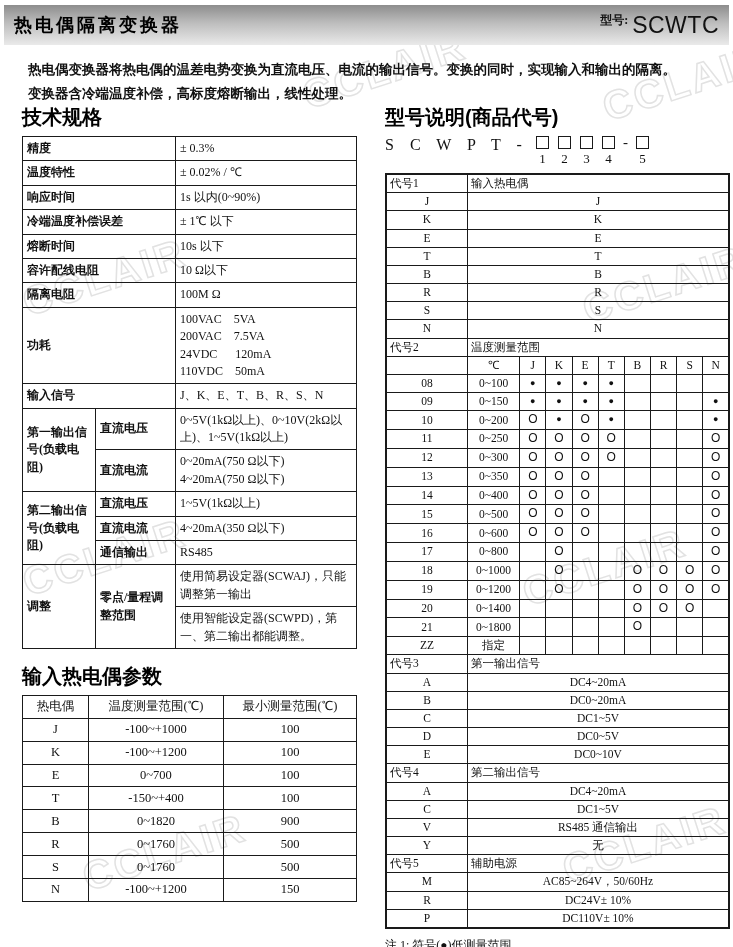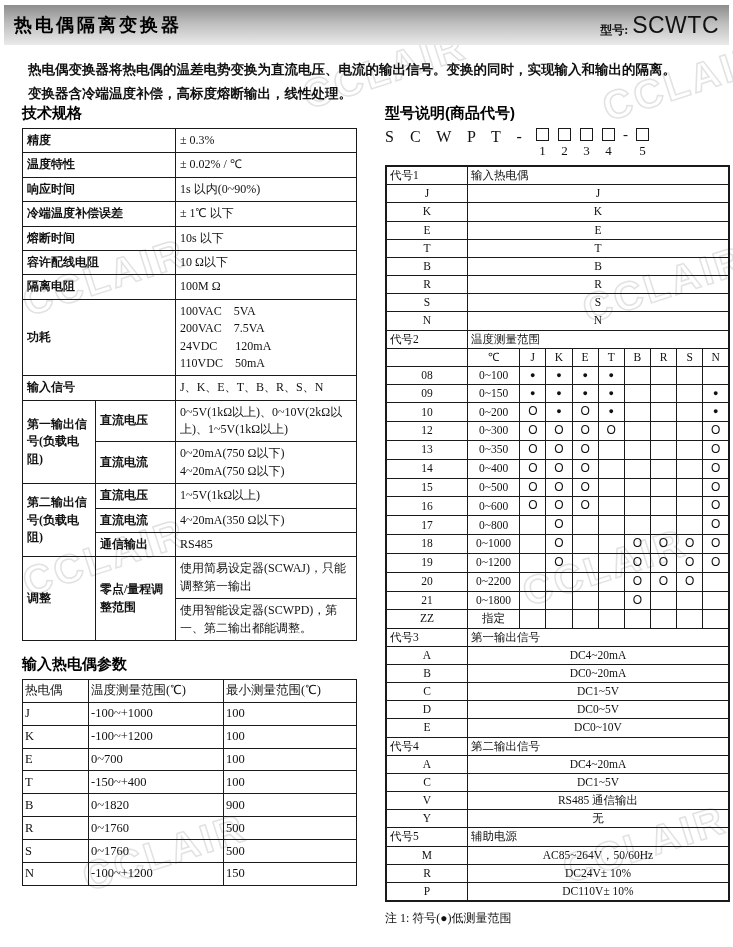--- a/index.html
+++ b/index.html
@@ -10,45 +10,45 @@
       font-size:40px;letter-spacing:3px;color:transparent;
       -webkit-text-stroke:1.5px #e2e2e2;transform:rotate(-18deg);
       pointer-events:none;z-index:0;white-space:nowrap;}
   .content{position:relative;z-index:1;}
   
   .titlebar{position:absolute;left:4px;top:5px;width:725px;height:40px;
             background:linear-gradient(180deg,#8d8d8d 0%,#bdbdbd 45%,#eaeaea 100%);
             display:flex;align-items:center;justify-content:space-between;
             padding:0 10px;box-sizing:border-box;}
   .page-title{font-size:18px;font-weight:bold;letter-spacing:3px;color:#000;}
-  .model-wrap{display:flex;align-items:flex-end;gap:4px;}
+  .model-wrap{display:flex;align-items:flex-start;gap:4px;}
   .model-label{font-size:12px;font-weight:bold;}
   .model-value{font-family:"Liberation Sans",sans-serif;font-size:23px;font-weight:normal;letter-spacing:0.5px;}
   
   .intro{position:absolute;left:24px;top:56px;width:692px;font-size:13.5px;
          font-weight:600;line-height:1.5;}
   .intro p{margin:4px;}
   
   .col-left{position:absolute;left:22px;top:104px;width:336px;}
   .col-right{position:absolute;left:385px;top:104px;width:347px;}
   h2.sec-h{margin:0 0 5px 0;font-family:"Liberation Sans",sans-serif;
-           font-size:15px;font-weight:bold;color:#000;}
+           font-size:20px;font-weight:bold;color:#000;}
   
   table{border-collapse:collapse;table-layout:fixed;background:transparent;}
   td,th{border:1px solid #1a1a1a;font-weight:normal;vertical-align:middle;
         overflow:hidden;}
   
   .spec-table{width:334px;font-size:12px;}
   .spec-table td{padding:3px 4px;line-height:1.45;}
   .spec-table td.lbl{text-align:left;font-weight:bold;}
   .spec-table td.val{text-align:left;}
   .pre{white-space:pre-wrap;}
   
   .tc-block{margin-top:14px;}
-  .tc-table{width:334px;font-size:12.5px;}
+  .tc-table{width:334px;font-size:12.5px;text-align:center;}
   .tc-table td,.tc-table th{padding:2.5px 2px;line-height:1.35;}
   
   .code-diagram{margin:2px 0 6px 0;font-family:"Liberation Serif",serif;}
   .code-line{display:flex;align-items:flex-start;gap:7px;}
   .code-prefix{font-size:16px;letter-spacing:6px;line-height:15px;padding-top:1px;}
   .box-col{display:flex;flex-direction:column;align-items:center;width:15px;}
   .box{width:13px;height:13px;border:1.5px solid #1a1a1a;box-sizing:border-box;}
   .box-num{font-size:13px;line-height:16px;margin-top:2px;}
   .dash{font-size:15px;line-height:13px;}
   
@@ -357,20 +357,32 @@
               <td class="circ">O</td>
               <td class="dot">●</td>
               <td class="circ">O</td>
               <td class="dot">●</td>
               <td class="circ"></td>
               <td class="circ"></td>
               <td class="circ"></td>
               <td class="dot">●</td>
             </tr>
             <tr>
+              <td>11</td>
+              <td>0~250</td>
+              <td class="circ">O</td>
+              <td class="circ">O</td>
+              <td class="circ">O</td>
+              <td class="circ">O</td>
+              <td class="circ"></td>
+              <td class="circ"></td>
+              <td class="circ"></td>
+              <td class="circ">O</td>
+            </tr>
+            <tr>
               <td>12</td>
               <td>0~300</td>
               <td class="circ">O</td>
               <td class="circ">O</td>
               <td class="circ">O</td>
               <td class="circ">O</td>
               <td class="circ"></td>
               <td class="circ"></td>
               <td class="circ"></td>
               <td class="circ">O</td>
@@ -454,21 +466,21 @@
               <td class="circ">O</td>
               <td class="circ"></td>
               <td class="circ"></td>
               <td class="circ">O</td>
               <td class="circ">O</td>
               <td class="circ">O</td>
               <td class="circ">O</td>
             </tr>
             <tr>
               <td>20</td>
-              <td>0~2200</td>
+              <td>0~1400</td>
               <td class="circ"></td>
               <td class="circ"></td>
               <td class="circ"></td>
               <td class="circ"></td>
               <td class="circ">O</td>
               <td class="circ">O</td>
               <td class="circ">O</td>
               <td class="circ"></td>
             </tr>
             <tr>

